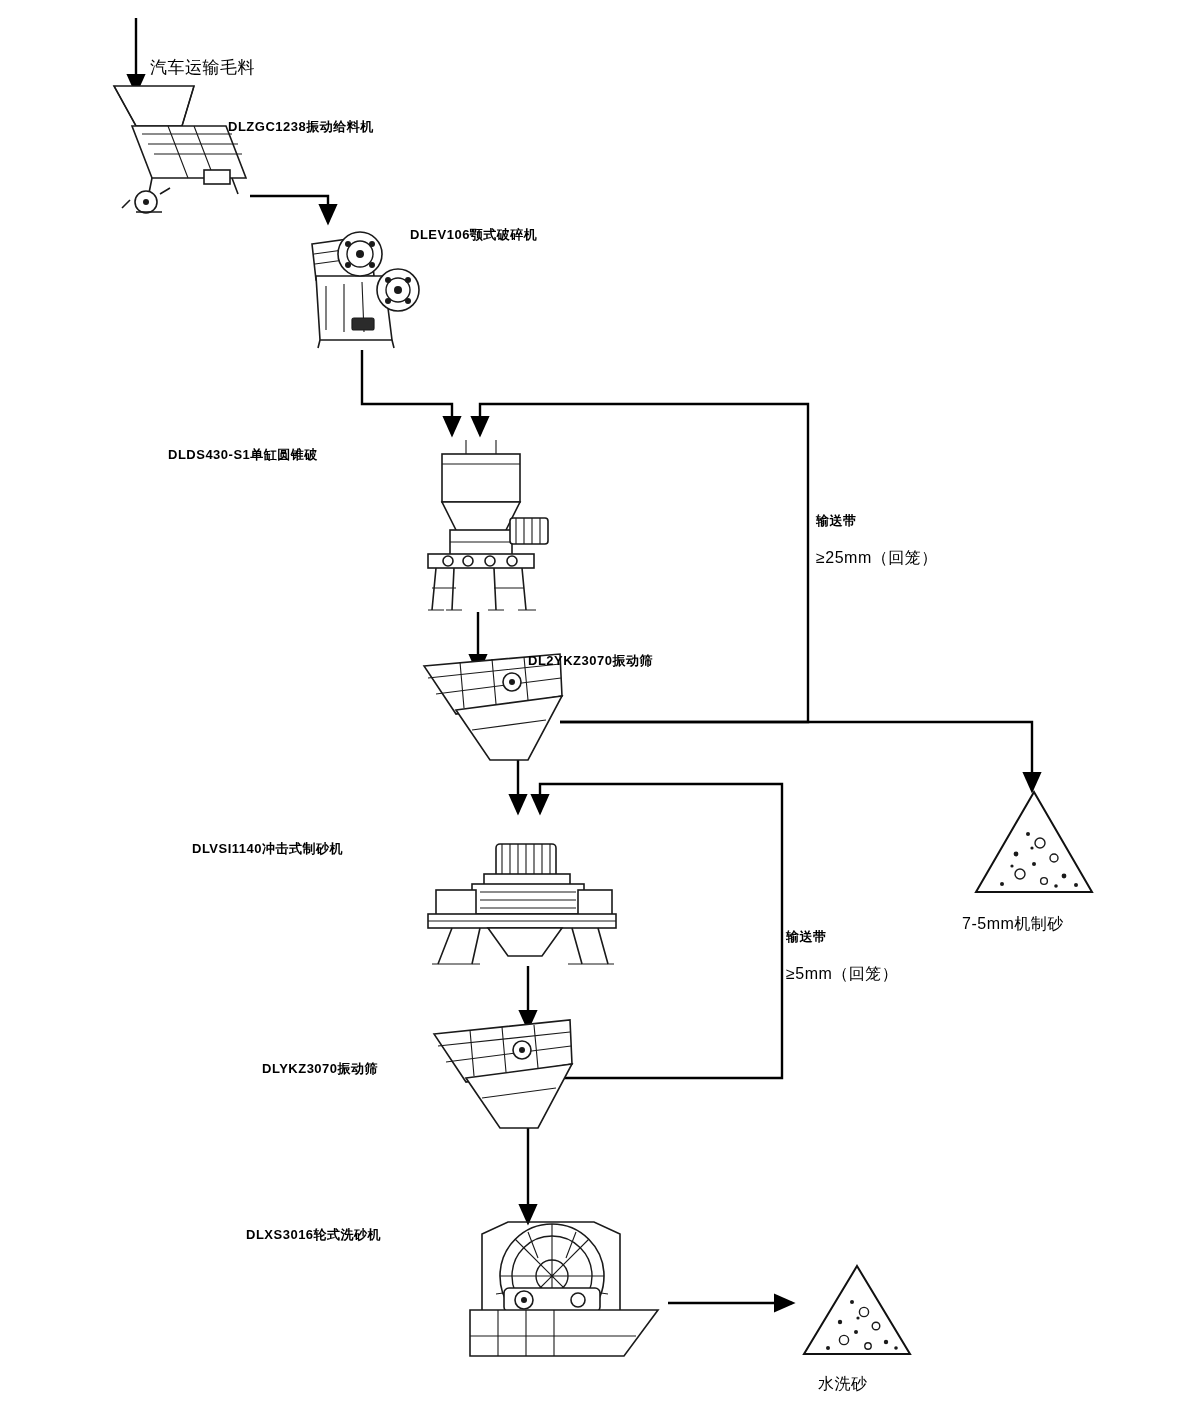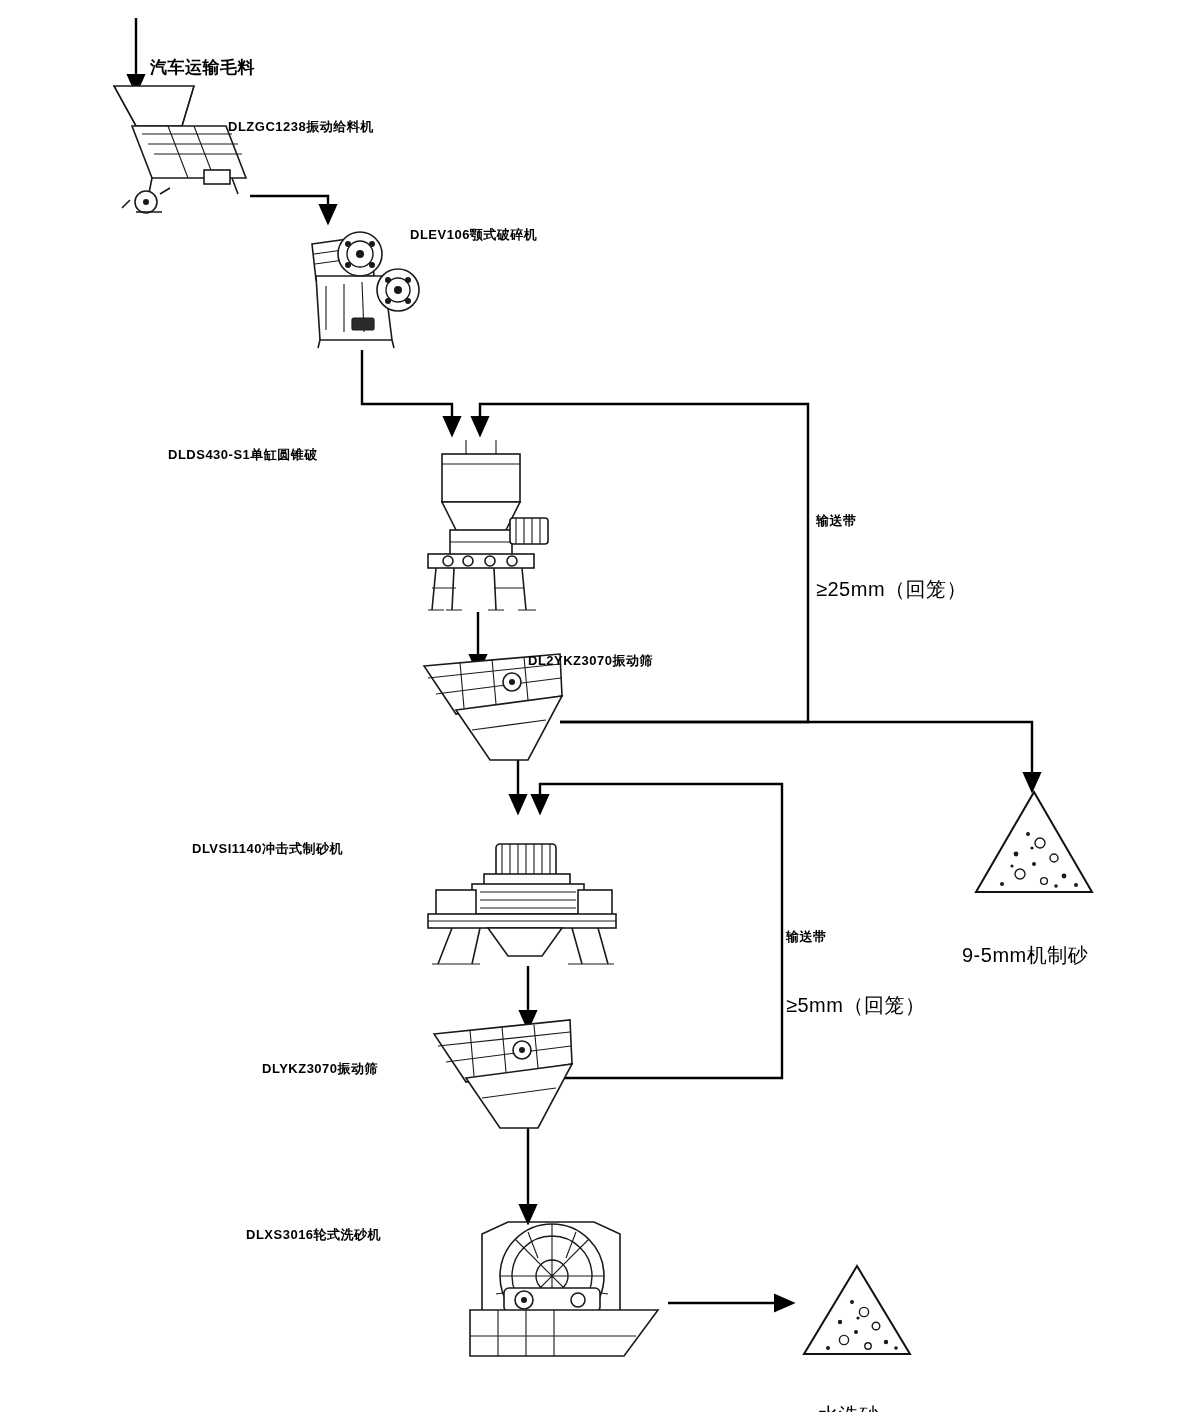--- a/index.html
+++ b/index.html
@@ -19,27 +19,26 @@
   }
   .label {
     position: absolute;
     color: #000000;
     font-size: 13px;
     font-weight: bold;
     white-space: nowrap;
     letter-spacing: 0.5px;
   }
   .label.thin {
-    font-weight: bold;
+    font-weight: normal;
     font-size: 17px;
   }
   .label.small {
     font-weight: normal;
-    font-size: 20px;
-    margin-top: 28px;
+    font-size: 16px;
   }
   .equip {
     position: absolute;
   }
   svg.flow {
     position: absolute;
     left: 0;
     top: 0;
     width: 1200px;
     height: 1412px;
@@ -264,16 +263,16 @@
   <div class="label" style="left:192px; top:840px;">DLVSI1140冲击式制砂机</div>
   <div class="label" style="left:262px; top:1060px;">DLYKZ3070振动筛</div>
   <div class="label" style="left:246px; top:1226px;">DLXS3016轮式洗砂机</div>
 
   <div class="label" style="left:816px; top:512px;">输送带</div>
   <div class="label small" style="left:816px; top:548px;">≥25mm（回笼）</div>
 
   <div class="label" style="left:786px; top:928px;">输送带</div>
   <div class="label small" style="left:786px; top:964px;text-align:center;">≥5mm（回笼）</div>
 
-  <div class="label small" style="left:962px; top:914px;">9-5mm机制砂</div>
+  <div class="label small" style="left:962px; top:914px;">7-5mm机制砂</div>
   <div class="label small" style="left:818px; top:1374px;text-align:right;">水洗砂</div>
 
 </div>
 
 </body></html>

